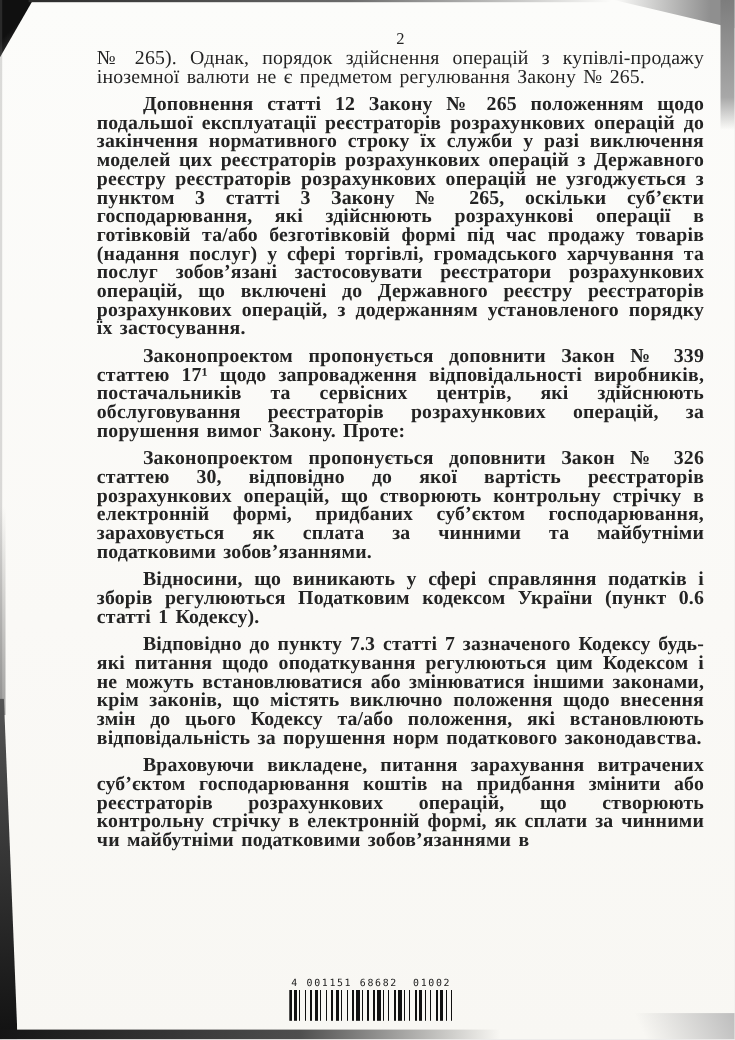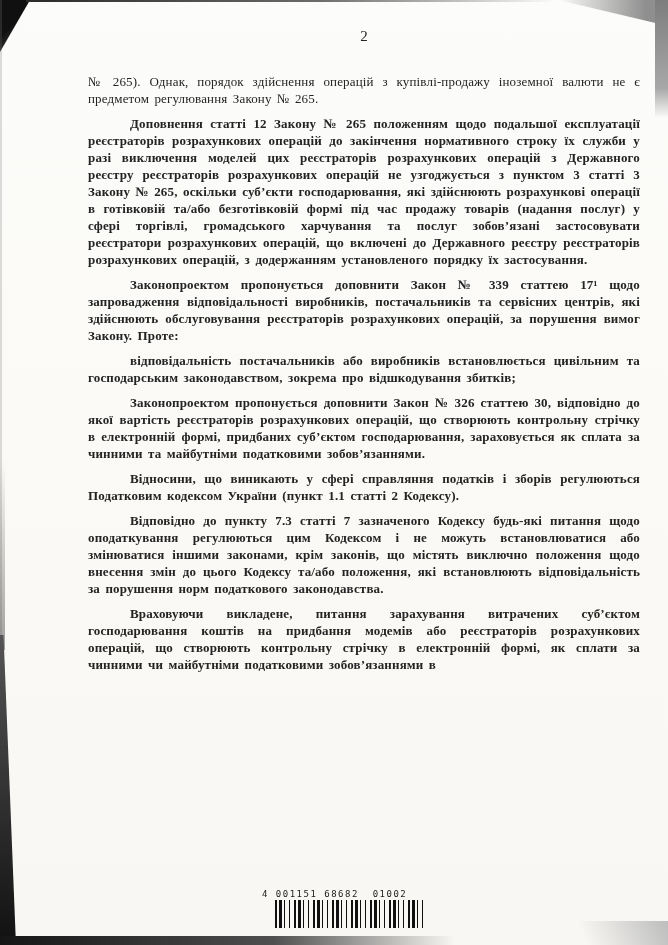--- a/index.html
+++ b/index.html
@@ -14,23 +14,23 @@
     color: #242424;
   }
   .page-number {
     position: absolute;
     top: 28px; left: 88px; width: 552px;
     text-align: center;
     font-size: 15px;
   }
   .content {
     position: absolute;
-    top: 73px; left: 88px; width: 552px;
+    top: 44px; left: 88px; width: 552px;
     text-align: justify;
-    font-size: 13px;
+    font-size: 18px;
     line-height: 17px;
     word-spacing: 2px;
     letter-spacing: 0.15px;
   }
   .para { margin: 0 0 8px 0; }
   .para.indent { text-indent: 42px; font-weight: bold; }
 
   .artifact { position: absolute; pointer-events: none; }
   .corner-tl {
     top: 0; left: 0; width: 30px; height: 52px;
@@ -67,21 +67,22 @@
     bottom: 0; left: 0; width: 455px; height: 9px;
     background: linear-gradient(90deg, #151515, #4f4f4f 60%, rgba(80,80,80,0));
   }
   .corner-br {
     bottom: 0; right: 0; width: 130px; height: 24px;
     background: linear-gradient(245deg, #bdbdbd, rgba(189,189,189,0) 65%);
   }
 
   .barcode {
     position: absolute;
-    top: 889px; left: 262px; width: 175px;
+    top: 889px; left: 250px; width: 175px;
+    text-align: center;
   }
   .barcode-digits {
     font-family: "DejaVu Sans Mono", monospace;
     font-size: 9px;
     letter-spacing: 1.5px;
     color: #1a1a1a;
     white-space: pre;
   }
   .barcode-bars {
     margin: 1px auto 0;
@@ -107,25 +108,24 @@
   <div class="artifact edge-left-dark"></div>
   <div class="artifact edge-bottom"></div>
   <div class="artifact corner-br"></div>
 
   <div class="page-number">2</div>
 
   <div class="content">
     <p class="para">№ 265). Однак, порядок здійснення операцій з купівлі-продажу іноземної валюти не є предметом регулювання Закону № 265.</p>
     <p class="para indent">Доповнення статті 12 Закону № 265 положенням щодо подальшої експлуатації реєстраторів розрахункових операцій до закінчення нормативного строку їх служби у разі виключення моделей цих реєстраторів розрахункових операцій з Державного реєстру реєстраторів розрахункових операцій не узгоджується з пунктом 3 статті 3 Закону № 265, оскільки суб’єкти господарювання, які здійснюють розрахункові операції в готівковій та/або безготівковій формі під час продажу товарів (надання послуг) у сфері торгівлі, громадського харчування та послуг зобов’язані застосовувати реєстратори розрахункових операцій, що включені до Державного реєстру реєстраторів розрахункових операцій, з додержанням установленого порядку їх застосування.</p>
     <p class="para indent">Законопроектом пропонується доповнити Закон № 339 статтею 17¹ щодо запровадження відповідальності виробників, постачальників та сервісних центрів, які здійснюють обслуговування реєстраторів розрахункових операцій, за порушення вимог Закону. Проте:</p>
-    <p class="para indent">відповідальність постачальників або виробників встановлюється цивільним та господарським законодавством, зокрема про відшкодування збитків;</p>
     <p class="para indent">Законопроектом пропонується доповнити Закон № 326 статтею 30, відповідно до якої вартість реєстраторів розрахункових операцій, що створюють контрольну стрічку в електронній формі, придбаних суб’єктом господарювання, зараховується як сплата за чинними та майбутніми податковими зобов’язаннями.</p>
-    <p class="para indent">Відносини, що виникають у сфері справляння податків і зборів регулюються Податковим кодексом України (пункт 1.1 статті 2 Кодексу).</p>
+    <p class="para indent">Відносини, що виникають у сфері справляння податків і зборів регулюються Податковим кодексом України (пункт 0.6 статті 1 Кодексу).</p>
     <p class="para indent">Відповідно до пункту 7.3 статті 7 зазначеного Кодексу будь-які питання щодо оподаткування регулюються цим Кодексом і не можуть встановлюватися або змінюватися іншими законами, крім законів, що містять виключно положення щодо внесення змін до цього Кодексу та/або положення, які встановлюють відповідальність за порушення норм податкового законодавства.</p>
-    <p class="para indent">Враховуючи викладене, питання зарахування витрачених суб’єктом господарювання коштів на придбання модемів або реєстраторів розрахункових операцій, що створюють контрольну стрічку в електронній формі, як сплати за чинними чи майбутніми податковими зобов’язаннями в</p>
+    <p class="para indent">Враховуючи викладене, питання зарахування витрачених суб’єктом господарювання коштів на придбання змінити або реєстраторів розрахункових операцій, що створюють контрольну стрічку в електронній формі, як сплати за чинними чи майбутніми податковими зобов’язаннями в</p>
   </div>
 
   <div class="barcode">
     <div class="barcode-digits">4 001151 68682  01002</div>
     <div class="barcode-bars"></div>
   </div>
 
 </div>
 
 </body></html>

